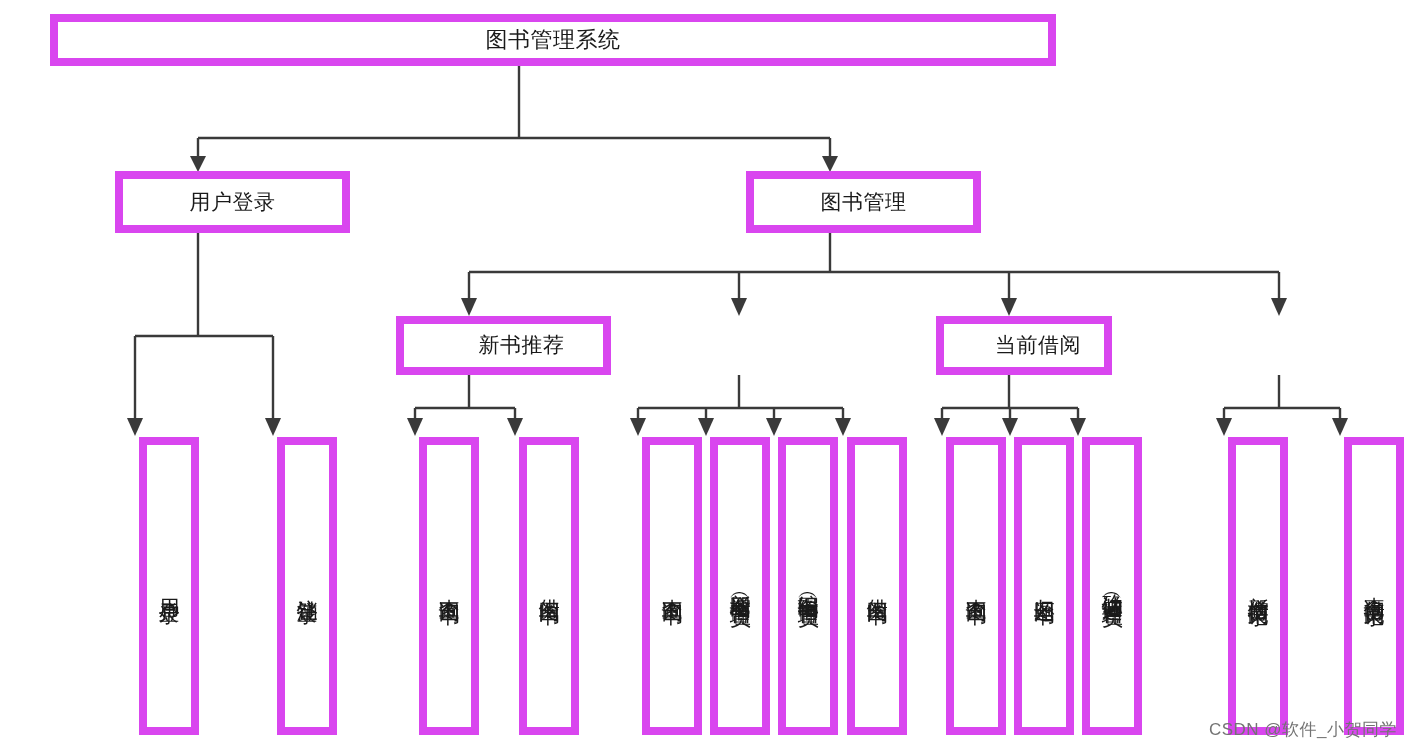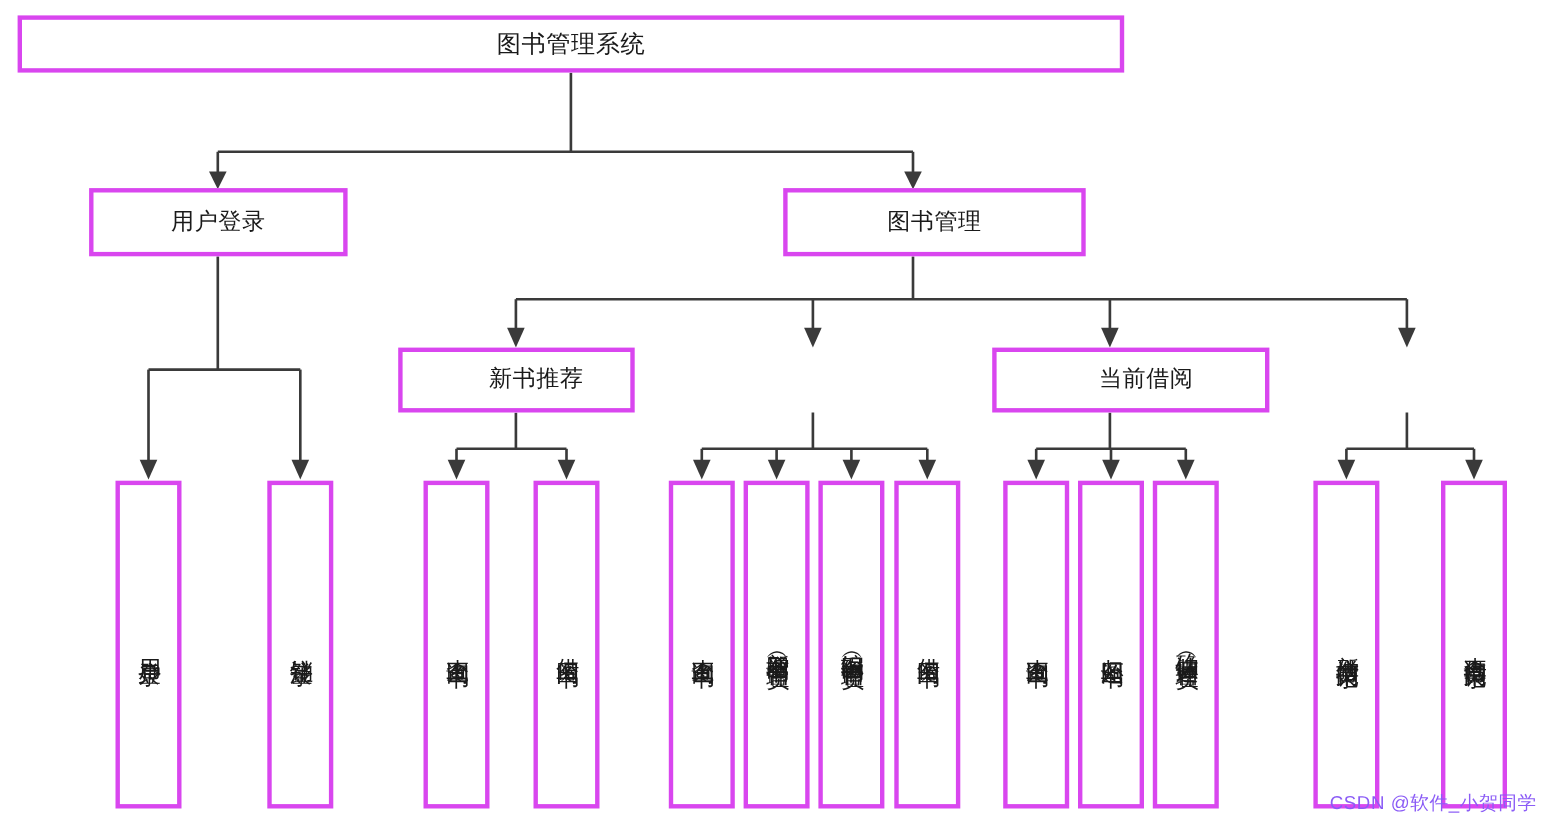--- a/index.html
+++ b/index.html
@@ -14,25 +14,26 @@
     position: relative;
     width: 1405px;
     height: 747px;
     background: #ffffff;
     overflow: hidden;
   }
   .node {
     position: absolute;
     box-sizing: border-box;
     background: #ffffff;
-    border: 4px solid #d946ef;
+    border: 8px solid #d946ef;
     display: flex;
     align-items: center;
     justify-content: center;
     color: #1a1a1a;
+    margin-left: 34px;
   }
   .node .label {
     display: block;
     text-align: center;
     line-height: 1.25;
     color: #1a1a1a;
   }
   
   .node.horiz .label {
     writing-mode: horizontal-tb;
@@ -66,21 +67,21 @@
     stroke: #3a3a3a;
     stroke-width: 2.4;
     fill: none;
   }
   .arrowhead { fill: #3a3a3a; stroke: none; }
   .watermark {
     position: absolute;
     right: 8px;
     bottom: 6px;
     font-size: 17px;
-    color: #8b5cf6;
+    color: #737373;
     letter-spacing: 0.5px;
     white-space: nowrap;
   }
 </style>
 </head>
 <body>
 
 <div id="canvas">
 
   <svg id="links" viewBox="0 0 1405 747">
@@ -145,28 +146,28 @@
     <polygon class="arrowhead" points="1332,418 1348,418 1340,436"></polygon>
   </svg>
 
   <div class="node root horiz" style="left:16px; top:14px; width:1006px; height:52px;">
     <span class="label">图书管理系统</span>
   </div>
 
   <div class="node horiz" style="left:81px; top:171px; width:235px; height:62px;">
     <span class="label">用户登录</span>
   </div>
-  <div class="node horiz" style="left:712px; top:171px; width:275px; height:62px;">
+  <div class="node horiz" style="left:712px; top:171px; width:235px; height:62px;">
     <span class="label">图书管理</span>
   </div>
 
   <div class="node horiz" style="left:362px; top:316px; width:215px; height:59px;padding-left:36px;">
     <span class="label">新书推荐</span>
   </div>
-  <div class="node horiz" style="left:902px; top:316px; width:252px; height:59px;padding-left:28px;">
+  <div class="node horiz" style="left:902px; top:316px; width:176px; height:59px;padding-left:28px;">
     <span class="label">当前借阅</span>
   </div>
 
   <div class="node vert" style="left:105px; top:437px; width:60px; height:298px;">
     <span class="label">用户登录</span>
   </div>
   <div class="node vert" style="left:243px; top:437px; width:60px; height:298px;">
     <span class="label">注销登录</span>
   </div>
 

